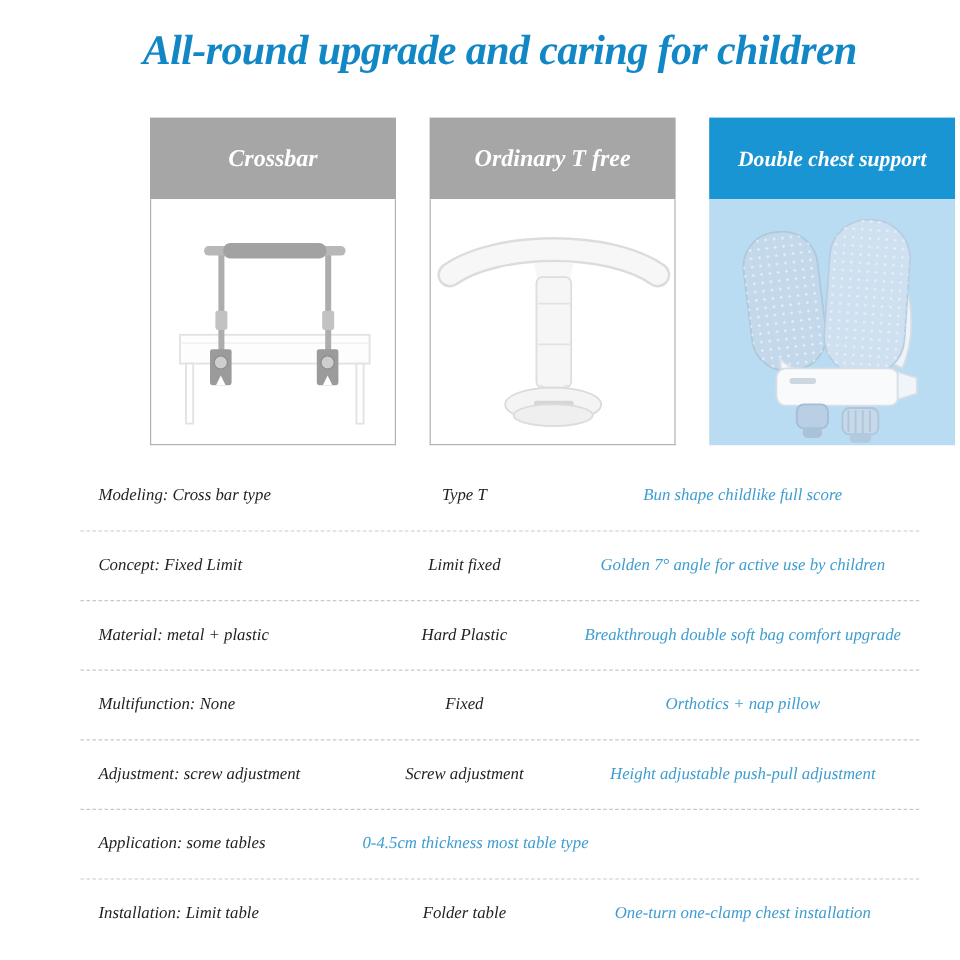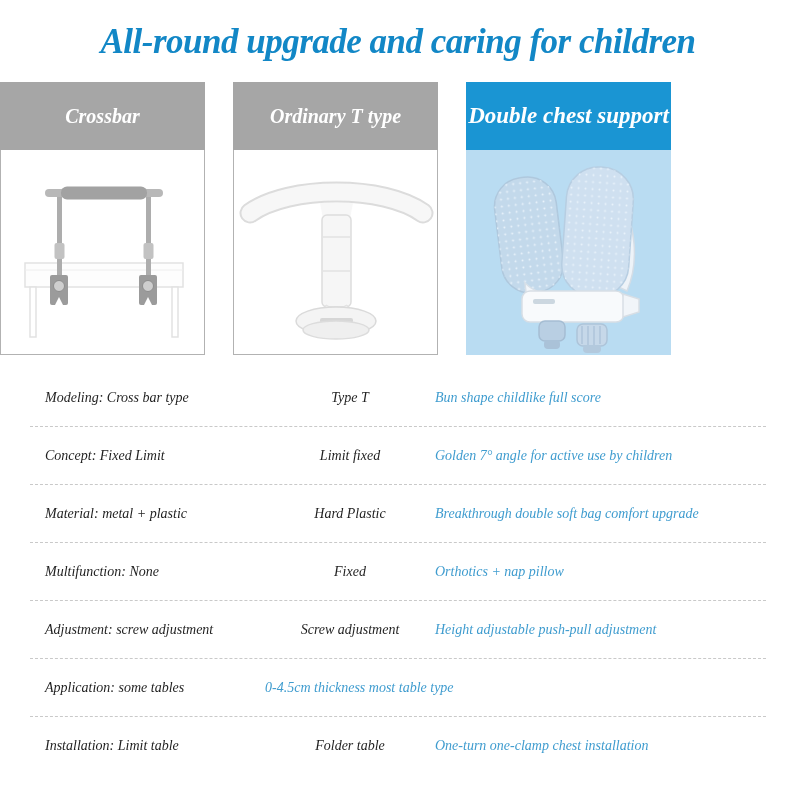--- a/index.html
+++ b/index.html
@@ -8,54 +8,54 @@
     --light-blue:#b9dcf2;
     --gray-header:#a6a6a6;
     --row-blue:#3f9ccf;
     --text-dark:#1f1f1f;
     --divider:#c9c9c9;
     --card-border:#b2b2b2;
   }
   *{box-sizing:border-box;}
   html,body{margin:0;padding:0;background:#ffffff;}
   body{width:800px;height:800px;font-family:"Liberation Serif","DejaVu Serif",serif;}
-  .page{width:796px;height:800px;overflow:hidden;background:#fff;}
+  .page{width:796px;height:800px;overflow:hidden;background:#fff;padding-left:37px;}
 
   .title{
     margin:22px 0 0 0;
     text-align:center;
     font-size:35px;
     font-weight:bold;
     font-style:italic;
     color:var(--title-blue);
     letter-spacing:-0.5px;
   }
 
   .cards{
     display:flex;
-    justify-content:flex-start;
+    justify-content:flex-end;
     gap:28px;
-    margin-top:20px;
+    margin-top:36px;
   }
   .card{width:205px;}
   .card-header{
     height:68px;
     display:flex;
     flex-direction:column;
     align-items:center;
     justify-content:center;
     color:#ffffff;
     font-style:italic;
     font-weight:bold;
     font-size:20px;
     text-align:center;
     line-height:1.15;
   }
   .card-header.gray{background:var(--gray-header);}
-  .card-header.blue{background:var(--accent-blue);font-size:23px;gap:44px;}
+  .card-header.blue{background:var(--accent-blue);font-size:18px;gap:44px;}
   .card-body{
     height:205px;
     background:#ffffff;
     border:1px solid var(--card-border);
     border-top:none;
     display:flex;
     align-items:center;
     justify-content:center;
   }
   .card-body.blue-body{
@@ -73,21 +73,21 @@
     grid-template-columns:235px 170px 1fr;
     align-items:center;
     border-bottom:1px dashed var(--divider);
     font-size:14px;
     font-style:italic;
     color:var(--text-dark);
   }
   .row:last-child{border-bottom:none;}
   .cell-feature{padding-left:15px;white-space:nowrap;}
   .cell-mid{text-align:center;white-space:nowrap;}
-  .cell-right{text-align:left;color:var(--row-blue);white-space:nowrap;}
+  .cell-right{text-align:center;color:var(--row-blue);white-space:nowrap;}
 </style>
 </head>
 <body>
 
 <div class="page">
 
   <h1 class="title">All-round upgrade and caring for children</h1>
 
   <div class="cards">
 
@@ -120,21 +120,21 @@
             <rect x="138" y="124" width="18" height="30" rx="2" fill="#9b9b9b"></rect>
             <circle cx="147" cy="135" r="5.5" fill="#cecece" stroke="#8d8d8d"></circle>
             <polygon points="143,154 147,146 151,154" fill="#ffffff"></polygon>
           </g>
         </svg>
       </div>
     </div>
 
     <div class="card">
       <div class="card-header gray">
-        <span>Ordinary T type</span>
+        <span>Ordinary T free</span>
       </div>
       <div class="card-body">
         <svg width="203" height="203" viewBox="0 0 203 203">
 
           <path d="M16,62 C55,34 150,34 189,62" stroke="#dcdcdc" stroke-width="21" fill="none" stroke-linecap="round"></path>
           <path d="M16,62 C55,34 150,34 189,62" stroke="#f7f7f7" stroke-width="17" fill="none" stroke-linecap="round"></path>
 
           <polygon points="86,52 119,52 114,78 91,78" fill="#f7f7f7"></polygon>
 
           <rect x="88" y="64" width="29" height="92" rx="5" fill="#f6f6f6" stroke="#dddddd" stroke-width="1.5"></rect>

